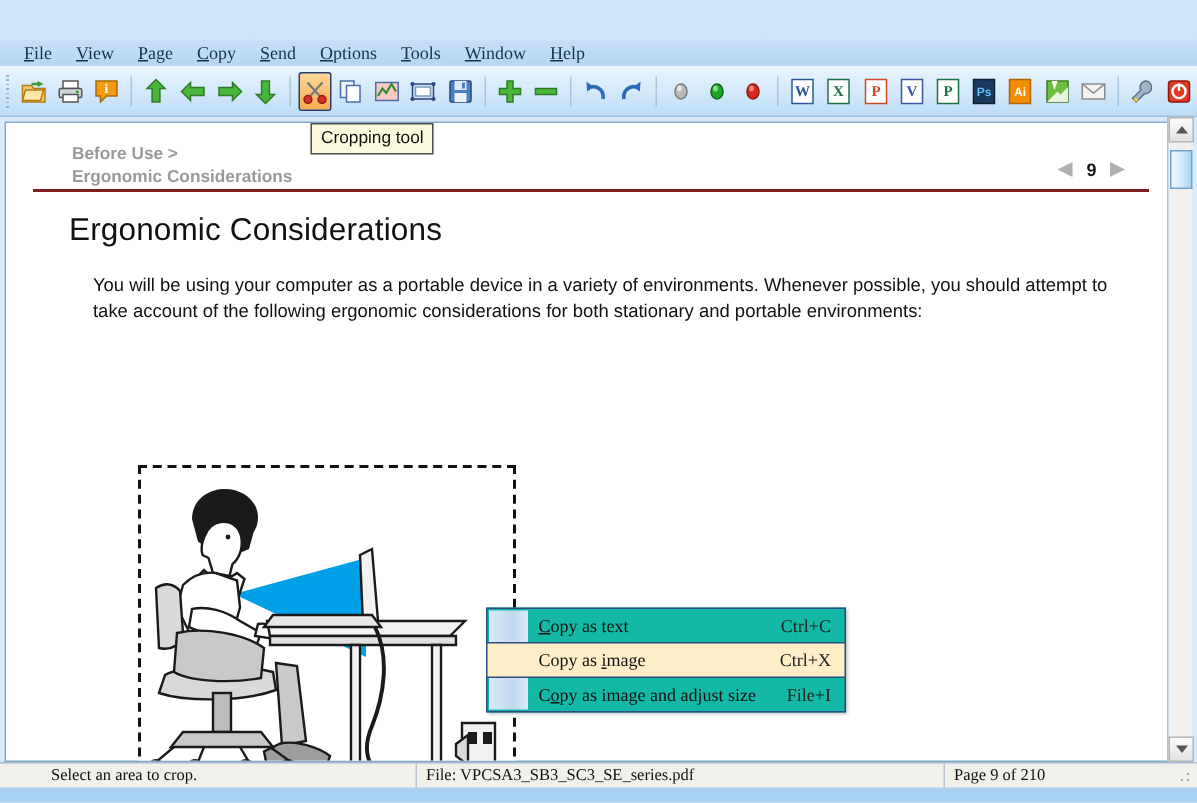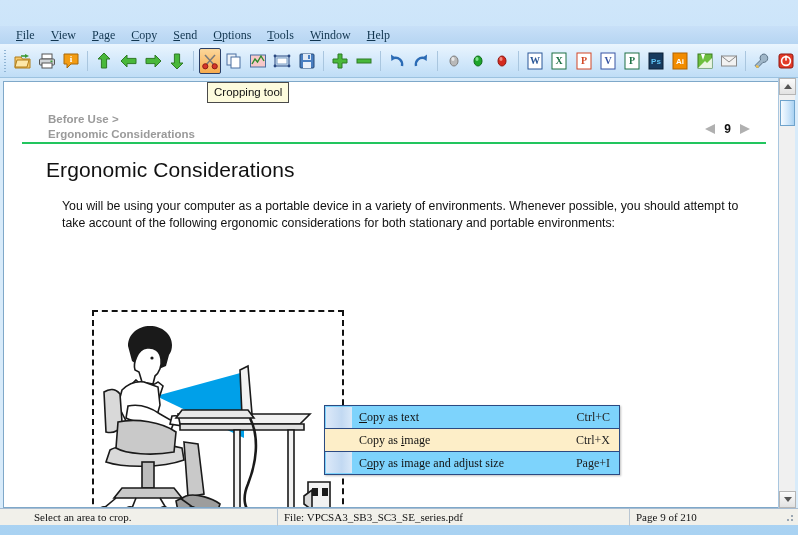--- a/index.html
+++ b/index.html
@@ -78,21 +78,21 @@
   
   .docwrap{
     position:absolute;left:0;top:78px;width:798px;height:430px;
     background:#d8ebfa;box-sizing:border-box;padding:3px 3px 0 3px;
   }
   .page{
     position:relative;width:778px;height:427px;background:#fff;
     border:1px solid #7fa8c9;box-sizing:border-box;overflow:hidden;
   }
   .pagehdr{
-    position:relative;height:44px;border-bottom:2px solid #22c55e;margin:16px 14px 0 18px;
+    position:relative;height:44px;border-bottom:2px solid #7f1d1d;margin:0 14px 0 18px;
   }
   .crumb{
     position:absolute;left:26px;top:14px;font-size:11.5px;font-weight:bold;
     color:#9a9a9a;line-height:15px;
   }
   .pagenav{
     position:absolute;right:16px;top:24px;display:flex;align-items:center;gap:9px;
   }
   .tri-l{width:0;height:0;border-top:5px solid transparent;border-bottom:5px solid transparent;border-right:10px solid #b0b0b0;}
   .tri-r{width:0;height:0;border-top:5px solid transparent;border-bottom:5px solid transparent;border-left:10px solid #b0b0b0;}
@@ -106,22 +106,22 @@
 
   
   .illus{
     position:absolute;left:88px;top:228px;width:252px;height:224px;
     border:2px dashed #111;box-sizing:border-box;background:#fff;
   }
   .illus svg{position:absolute;left:-2px;top:-2px;}
 
   
   .ctxmenu{
-    position:absolute;left:320px;top:323px;width:296px;
-    border:1px solid #2b4a82;background:#7dd3fc;box-sizing:border-box;
+    position:absolute;left:320px;top:323px;width:240px;
+    border:1px solid #2b4a82;background:#14b8a6;box-sizing:border-box;
     box-shadow:1px 1px 2px rgba(0,0,0,.25);
   }
   .ctx-strip{
     position:absolute;left:1px;top:1px;bottom:1px;width:26px;
     background:linear-gradient(90deg,#dce9f9 0%,#c2d9f2 60%,#d9e8f8 100%);
   }
   .ctx-item{
     position:relative;height:22px;display:flex;align-items:center;
     padding-left:34px;padding-right:9px;font-size:11.5px;color:#111;
     box-sizing:border-box;
@@ -498,21 +498,21 @@
         <div class="ctx-item">
           <span class="ctx-label"><u>C</u>opy as text</span>
           <span class="ctx-accel">Ctrl+C</span>
         </div>
         <div class="ctx-item sel">
           <span class="ctx-label">Copy as <u>i</u>mage</span>
           <span class="ctx-accel">Ctrl+X</span>
         </div>
         <div class="ctx-item">
           <span class="ctx-label">C<u>o</u>py as image and adjust size</span>
-          <span class="ctx-accel">Page+I</span>
+          <span class="ctx-accel">File+I</span>
         </div>
       </div>
 
     </div>
   </div>
 
   <div class="vscroll">
     <div class="sb-btn">
         <div class="sb-up"></div>
       </div>

